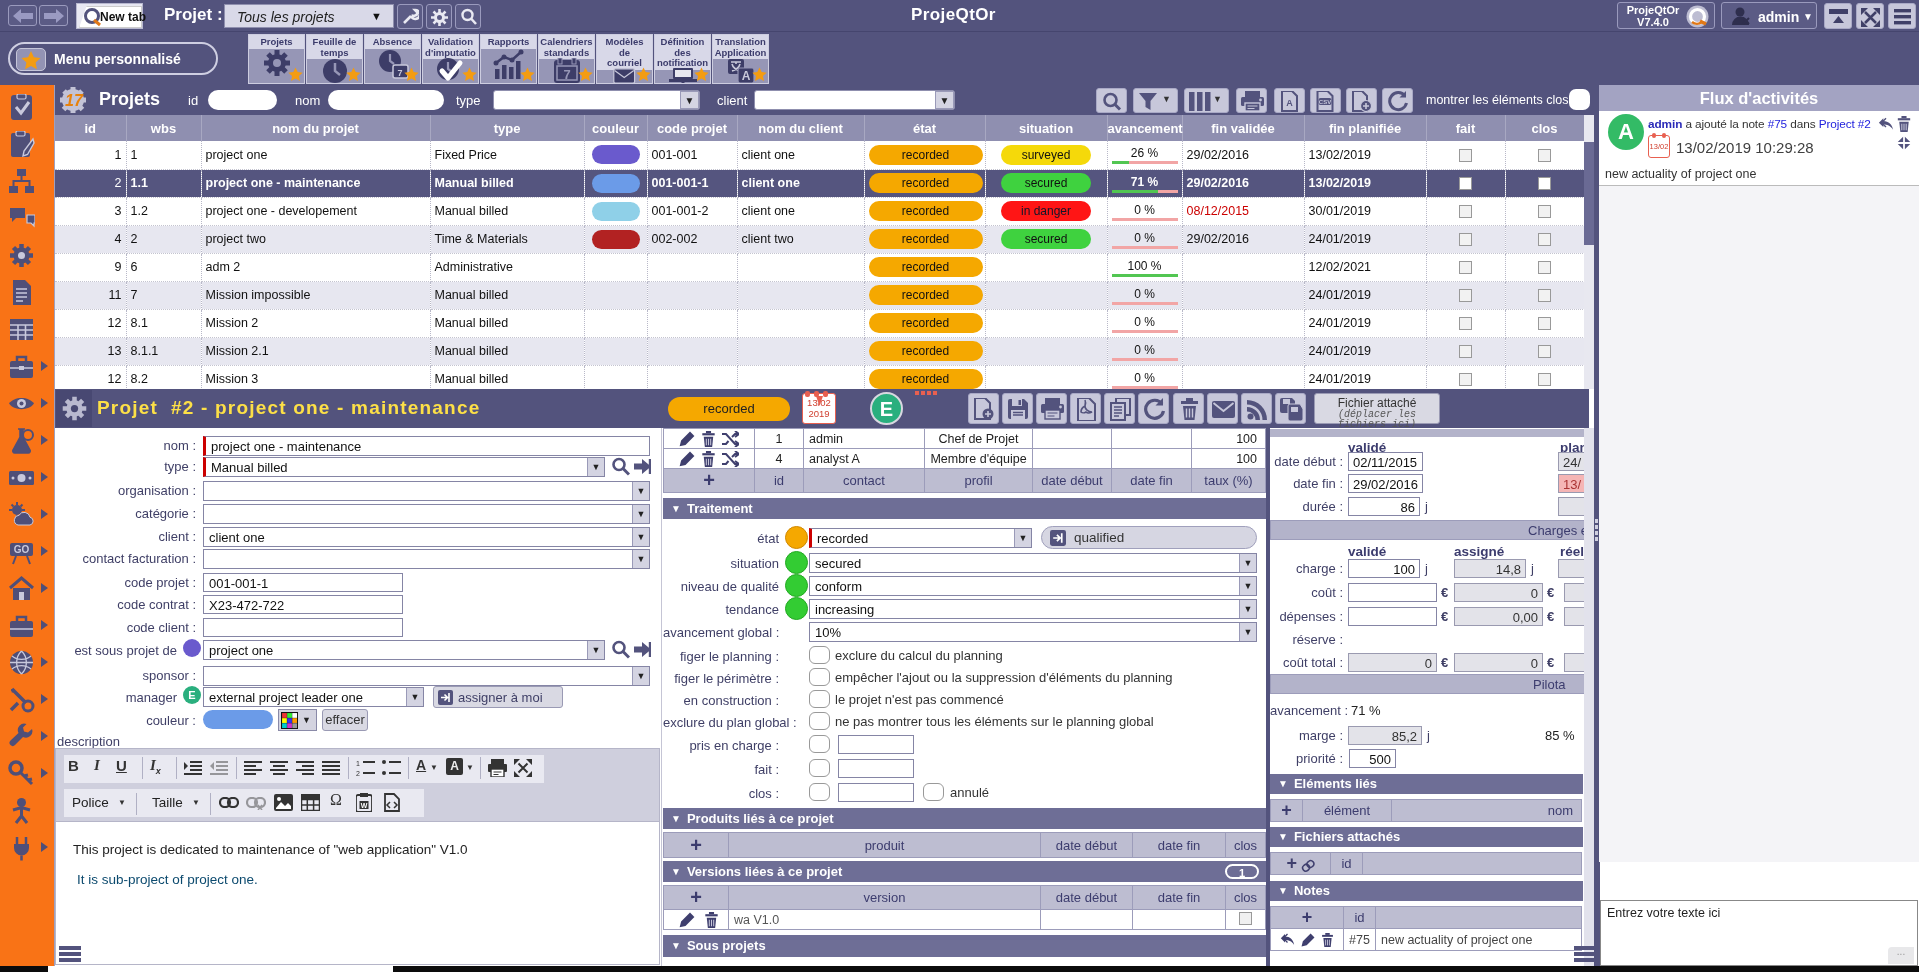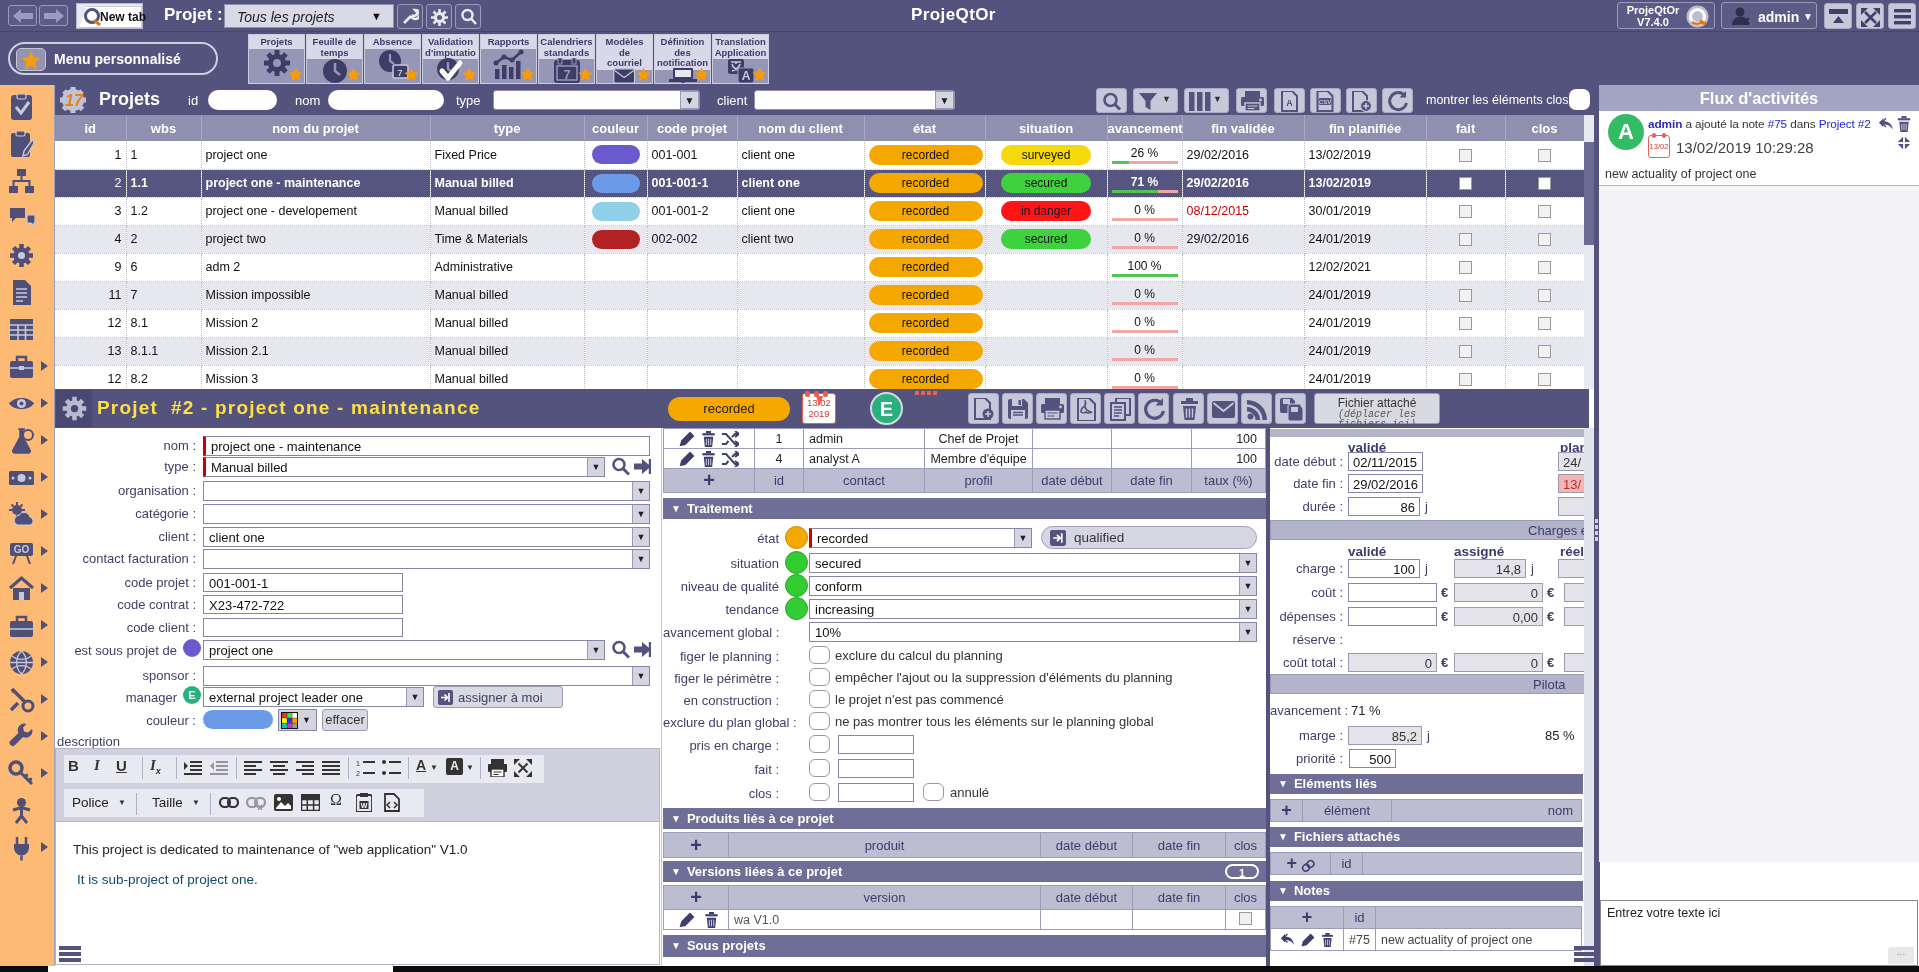--- a/index.html
+++ b/index.html
@@ -265,21 +265,21 @@
             <path d="M4 4 h10 M9 4 v2 M5 6 c1 4 5 6 8 7 M13 6 c-1 4 -5 6 -8 7" stroke="#c8c8da" stroke-width="1.6" fill="none"></path>
             <rect x="11" y="10" width="16" height="15" rx="2" fill="#3d3d68" stroke="#9696b6" stroke-width="1.2"></rect>
             <text x="19" y="22" font-size="12" fill="#c8c8da" text-anchor="middle" font-weight="bold">A</text>
           </svg>
         <svg class="tstar" width="15" height="15" viewBox="0 0 20 19">
             <path d="M10 0 L12.9 6.2 L19.5 7 L14.6 11.6 L15.9 18.2 L10 14.9 L4.1 18.2 L5.4 11.6 L0.5 7 L7.1 6.2 Z" fill="#f39c12"></path>
           </svg>
         </div>
     </div>
   </div>
-  <div id="sidebar" class="abs" style="left:0;top:85px;width:55px;height:881px;background:#fdba74;border-right:1px solid #a0a0bd;">
+  <div id="sidebar" class="abs" style="left:0;top:85px;width:55px;height:881px;background:#f97316;border-right:1px solid #a0a0bd;">
     <svg class="abs" style="left:8px;top:9px;" width="27" height="27" viewBox="0 0 27 27">
         <rect x="3" y="1" width="21" height="25" rx="3" fill="#4f4f78"></rect>
         <path d="M8 13 l5 6 8-11" stroke="#c9c9dc" stroke-width="3" fill="none"></path>
         <rect x="9" y="0" width="9" height="5" rx="1.5" fill="#4f4f78" stroke="#c9c9dc" stroke-width="1.2"></rect>
       </svg>
     <svg class="abs" style="left:8px;top:46px;" width="27" height="27" viewBox="0 0 27 27">
         <rect x="3" y="2" width="19" height="24" rx="2" fill="#4f4f78"></rect>
         <rect x="8" y="0" width="9" height="5" rx="1.5" fill="#4f4f78" stroke="#c9c9dc" stroke-width="1.2"></rect>
         <path d="M25 8 L16 20 l-1 5 4.5-1.5 L26 12 Z" fill="#4f4f78" stroke="#c9c9dc" stroke-width="1.4"></path>
       </svg>

